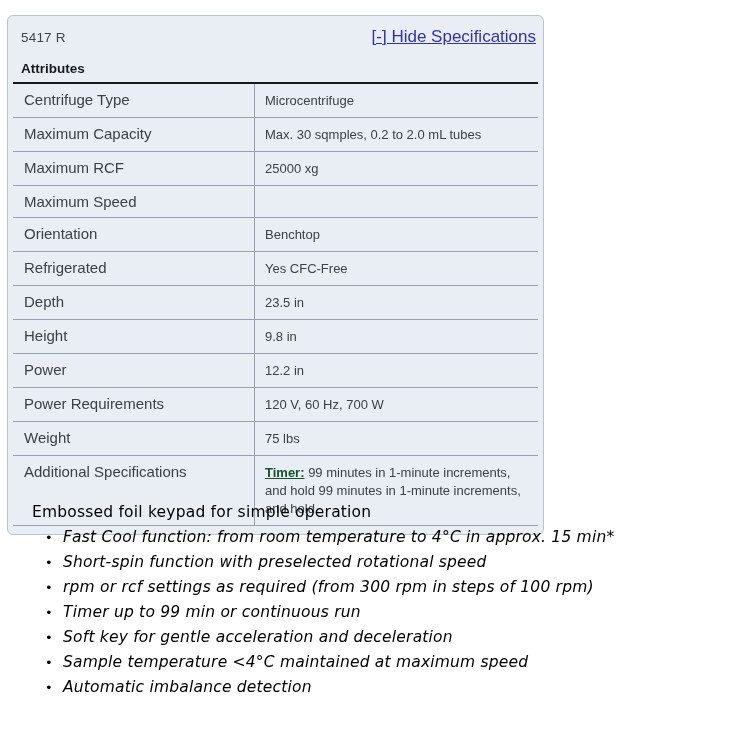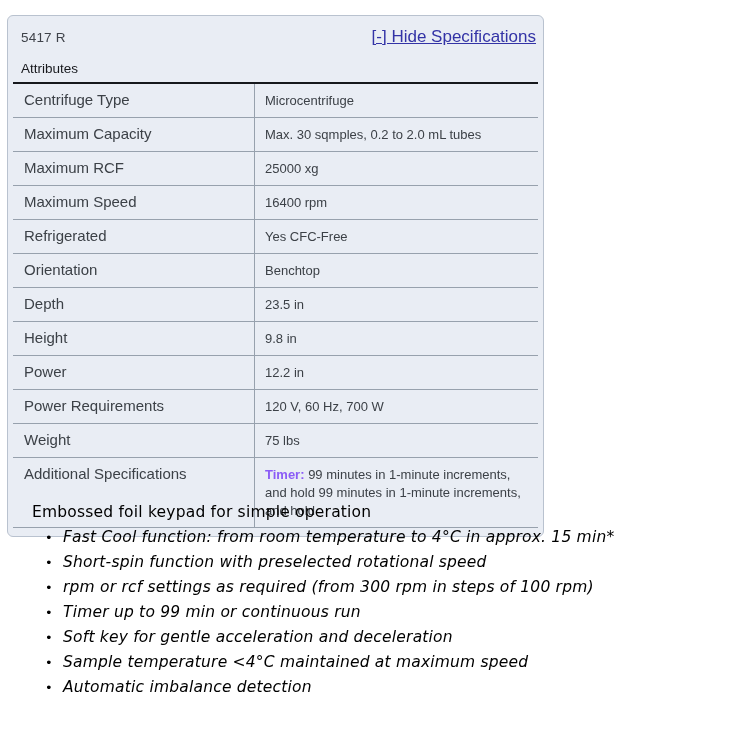--- a/index.html
+++ b/index.html
@@ -41,21 +41,21 @@
     letter-spacing: 0.2px;
   }
   .hide-link {
     font-size: 17px;
     color: #3333a6;
     text-decoration: underline;
     cursor: pointer;
   }
   .attributes-title {
     font-size: 13.5px;
-    font-weight: normal;
+    font-weight: bold;
     color: #17191d;
     padding: 14px 0 6px 10px;
   }
   .title-rule {
     border-bottom: 2px solid #16181c;
     margin: 0 2px;
   }
   
   .spec-table {
     margin: 0 2px;
@@ -74,21 +74,21 @@
     line-height: 16px;
   }
   .tvalue {
     flex: 1;
     box-sizing: border-box;
     padding: 8px 6px 7px 10px;
     font-size: 13px;
     color: #3c4147;
     line-height: 18px;
   }
-  .tvalue .b { font-weight: bold; color: #8b5cf6; }
+  .tvalue .b { font-weight: bold; color: #14532d; text-decoration: underline; }
   
   .features {
     position: absolute;
     left: 32px;
     top: 500px;
     width: 720px;
     font-family: "DejaVu Sans", "Liberation Sans", sans-serif;
     font-size: 15.5px;
     color: #000000;
   }
@@ -134,29 +134,28 @@
       <div class="trow">
         <div class="tlabel">Maximum Capacity</div>
         <div class="tvalue">Max. 30 sqmples, 0.2 to 2.0 mL tubes</div>
       </div>
       <div class="trow">
         <div class="tlabel">Maximum RCF</div>
         <div class="tvalue">25000 xg</div>
       </div>
       <div class="trow">
         <div class="tlabel">Maximum Speed</div>
-        <div class="tvalue">16400 rpm</div>
+      </div>
+      <div class="trow">
+        <div class="tlabel">Orientation</div>
+        <div class="tvalue">Benchtop</div>
       </div>
       <div class="trow">
         <div class="tlabel">Refrigerated</div>
         <div class="tvalue">Yes CFC-Free</div>
-      </div>
-      <div class="trow">
-        <div class="tlabel">Orientation</div>
-        <div class="tvalue">Benchtop</div>
       </div>
       <div class="trow">
         <div class="tlabel">Depth</div>
         <div class="tvalue">23.5 in</div>
       </div>
       <div class="trow">
         <div class="tlabel">Height</div>
         <div class="tvalue">9.8 in</div>
       </div>
       <div class="trow">

